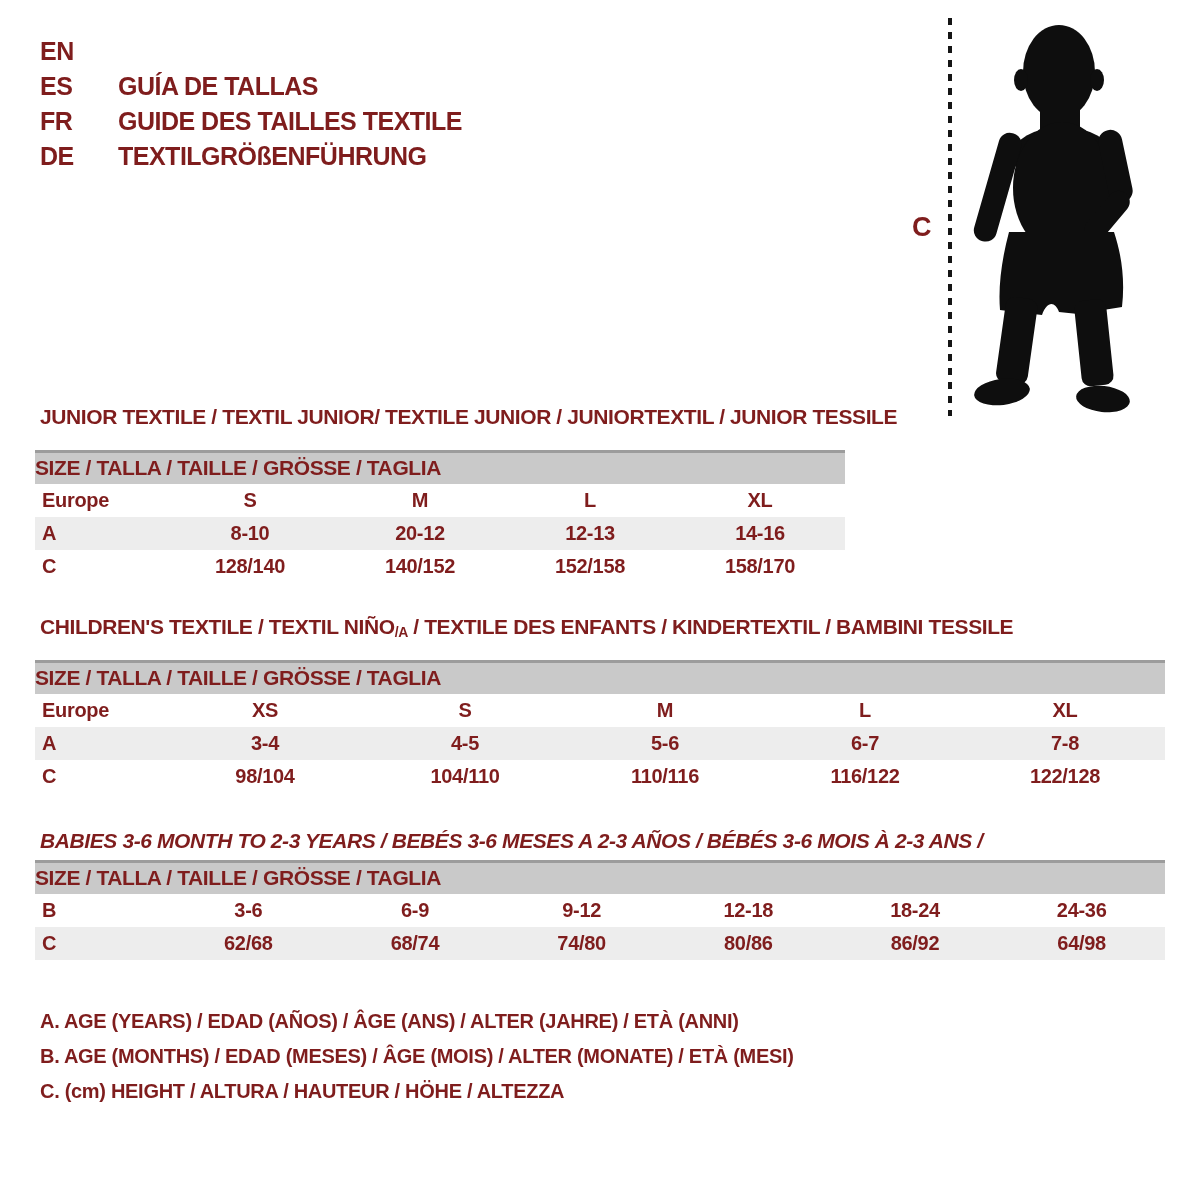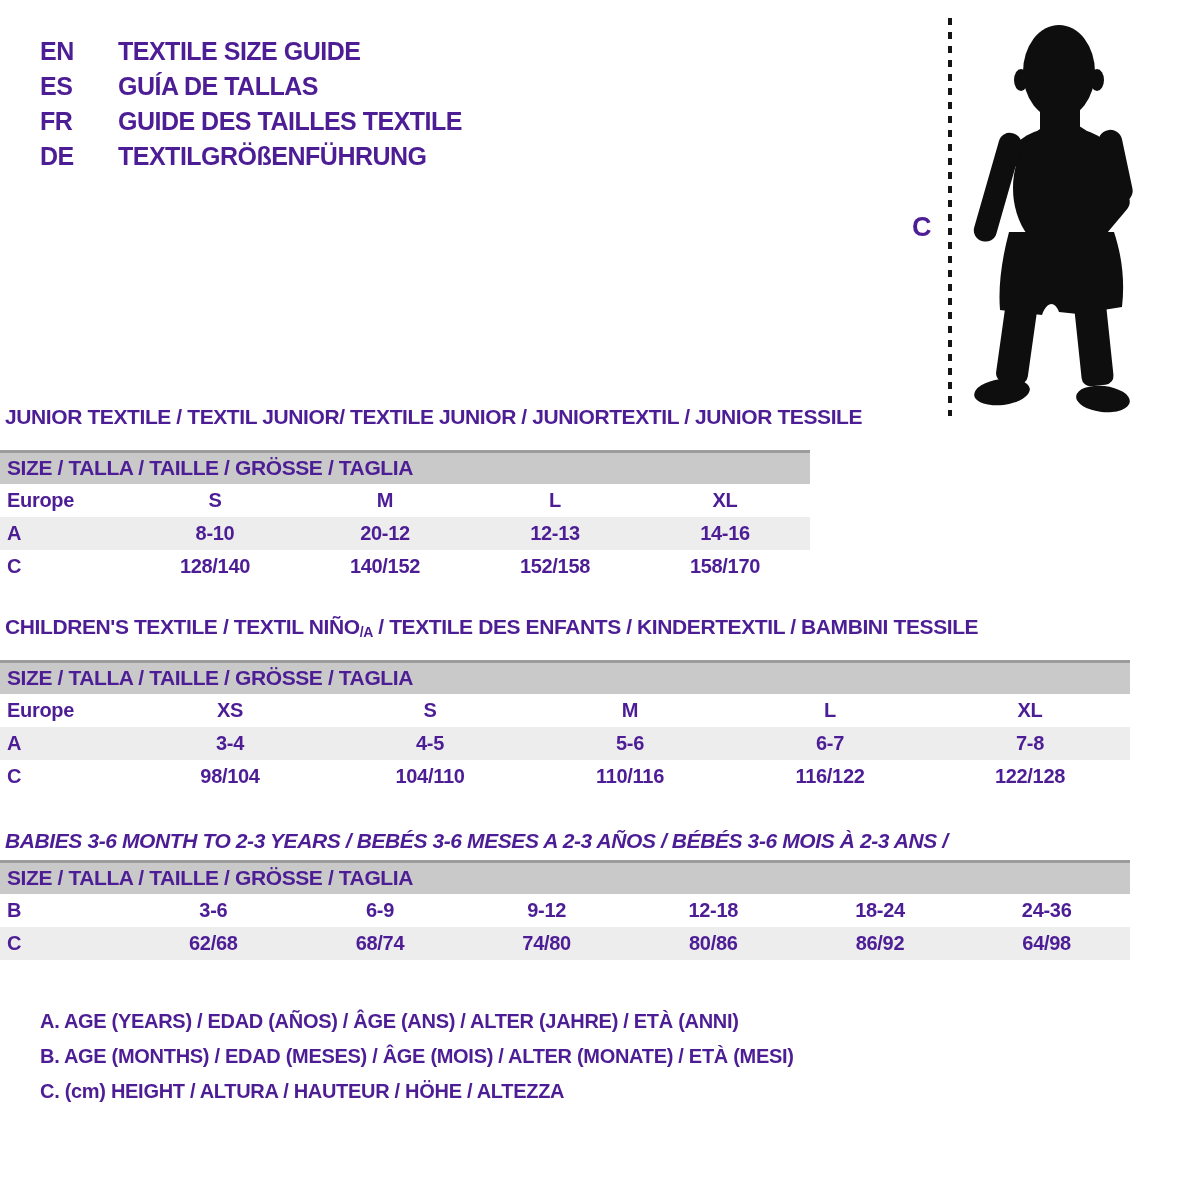--- a/index.html
+++ b/index.html
@@ -1,46 +1,46 @@
 <!DOCTYPE html>
 <html><head>
 <meta charset="utf-8">
 <style>
   * { margin:0; padding:0; box-sizing:border-box; }
   html,body { background:#ffffff; }
   .page {
     position:relative; width:1200px; height:1200px; background:#ffffff;
-    color:#4c1d95; font-family:"Liberation Sans", sans-serif; font-weight:700;
+    color:#7f1d1d; font-family:"Liberation Sans", sans-serif; font-weight:700;
     overflow:hidden;
   }
   
   .langs { padding:34px 0 0 40px; }
   .lang-row { display:flex; height:35px; align-items:center; font-size:25px; letter-spacing:-0.5px; }
   .lang-code { width:78px; flex:0 0 78px; }
   .lang-label { white-space:nowrap; }
   
   .dash-line {
     position:absolute; left:948px; top:18px; width:4px; height:398px;
     background:repeating-linear-gradient(to bottom, #151515 0 7px, transparent 7px 14px);
   }
   .figure-c { position:absolute; left:912px; top:212px; font-size:27px; }
   .toddler { position:absolute; left:970px; top:20px; width:170px; height:400px; }
   
-  .sec { }
+  .sec { margin-left:35px; }
   .sec-title { font-size:21px; line-height:24px; letter-spacing:-0.4px; margin-left:5px; white-space:nowrap; }
   .sub-a { font-size:14px; position:relative; top:3px; }
   .sec-junior { margin-top:231px; width:810px; }
   .sec-junior .sec-title { margin-bottom:21px; }
   .sec-children { margin-top:32px; width:1130px; }
   .sec-children .sec-title { margin-bottom:19px; }
   .sec-babies { margin-top:28px; width:1130px; }
   .sec-babies .sec-title { line-height:39px; margin-bottom:0;font-style:italic; }
   .size-bar {
     height:34px; background:#c9c9c9; border-top:3px solid #9c9c9c;
-    font-size:21px; line-height:30px; padding-left:7px; letter-spacing:-0.4px;
+    font-size:21px; line-height:30px; letter-spacing:-0.4px;
   }
   .size-table {
     width:100%; border-collapse:collapse; table-layout:fixed;
     font-size:20px; letter-spacing:-0.3px;
   }
   .size-table td { height:33px; text-align:center; padding:0; }
   .size-table td.rowlabel { text-align:left; padding-left:7px; }
   .size-table tr:nth-child(even) { background:#ededed; }
   col.label-col { width:130px; }
   
@@ -48,21 +48,20 @@
   .legend-line { font-size:20px; line-height:35px; letter-spacing:-0.3px; white-space:nowrap; }
 </style>
 </head>
 <body>
 
 <div class="page">
 
   <div class="langs">
     <div class="lang-row">
       <span class="lang-code">EN</span>
-      <span class="lang-label">TEXTILE SIZE GUIDE</span>
     </div>
     <div class="lang-row">
       <span class="lang-code">ES</span>
       <span class="lang-label">GUÍA DE TALLAS</span>
     </div>
     <div class="lang-row">
       <span class="lang-code">FR</span>
       <span class="lang-label">GUIDE DES TAILLES TEXTILE</span>
     </div>
     <div class="lang-row">

